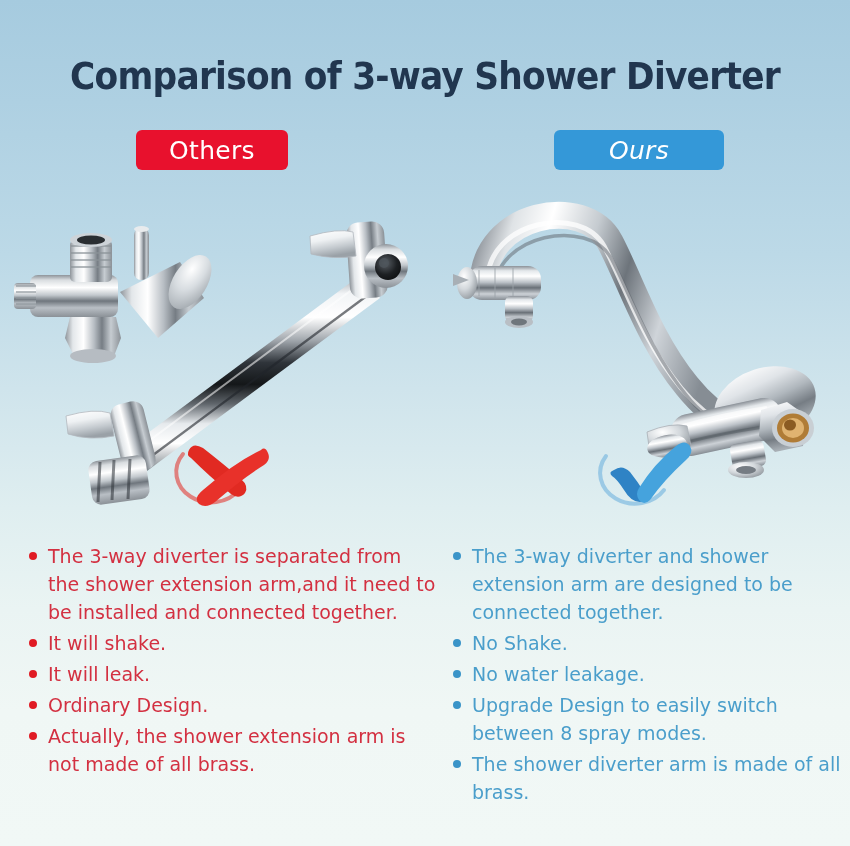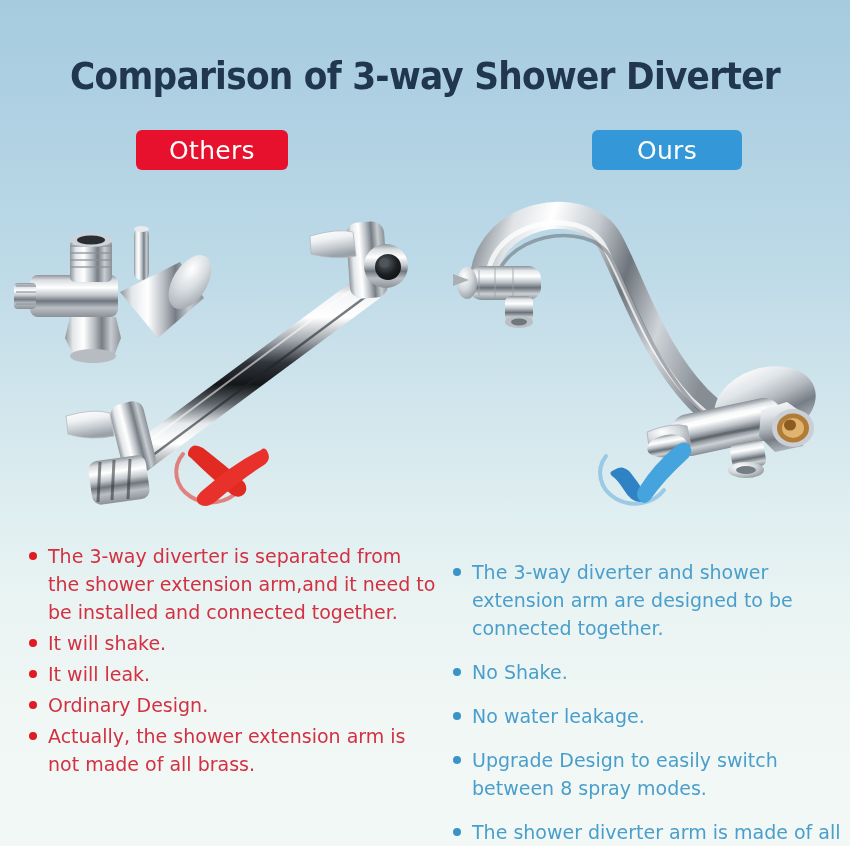--- a/index.html
+++ b/index.html
@@ -58,24 +58,25 @@
     letter-spacing: 0.3px;
     text-align: center;
   }
   #badge-others {
     left: 136px;
     top: 130px;
     width: 152px;
     background: #e8112d;
   }
   #badge-ours {
-    left: 592px;
+    left: 554px;
     top: 130px;
-    width: 150px;
+    width: 170px;
     background: #3498d8;
+    font-style: italic;
   }
 
   
   .product-area {
     position: absolute;
     top: 170px;
     height: 345px;
   }
   #product-others { left: 8px; width: 430px; }
   #product-ours { left: 435px; width: 415px; }
@@ -113,21 +114,21 @@
     content: "";
     position: absolute;
     left: 3px;
     top: 10px;
     width: 8px;
     height: 8px;
     border-radius: 50%;
   }
   #list-others .bullet-item { color: #d33041; }
   #list-others .bullet-item::before { background: #e01b24; }
-  #list-ours .bullet-item { color: #4a9ecb; margin-top: 16px; }
+  #list-ours .bullet-item { color: #4a9ecb; }
   #list-ours .bullet-item::before { background: #3a94c8; }
 </style>
 </head>
 <body>
 
 <div id="page">
 
   <div id="title">Comparison of 3-way Shower Diverter</div>
 
   <div class="badge" id="badge-others">

